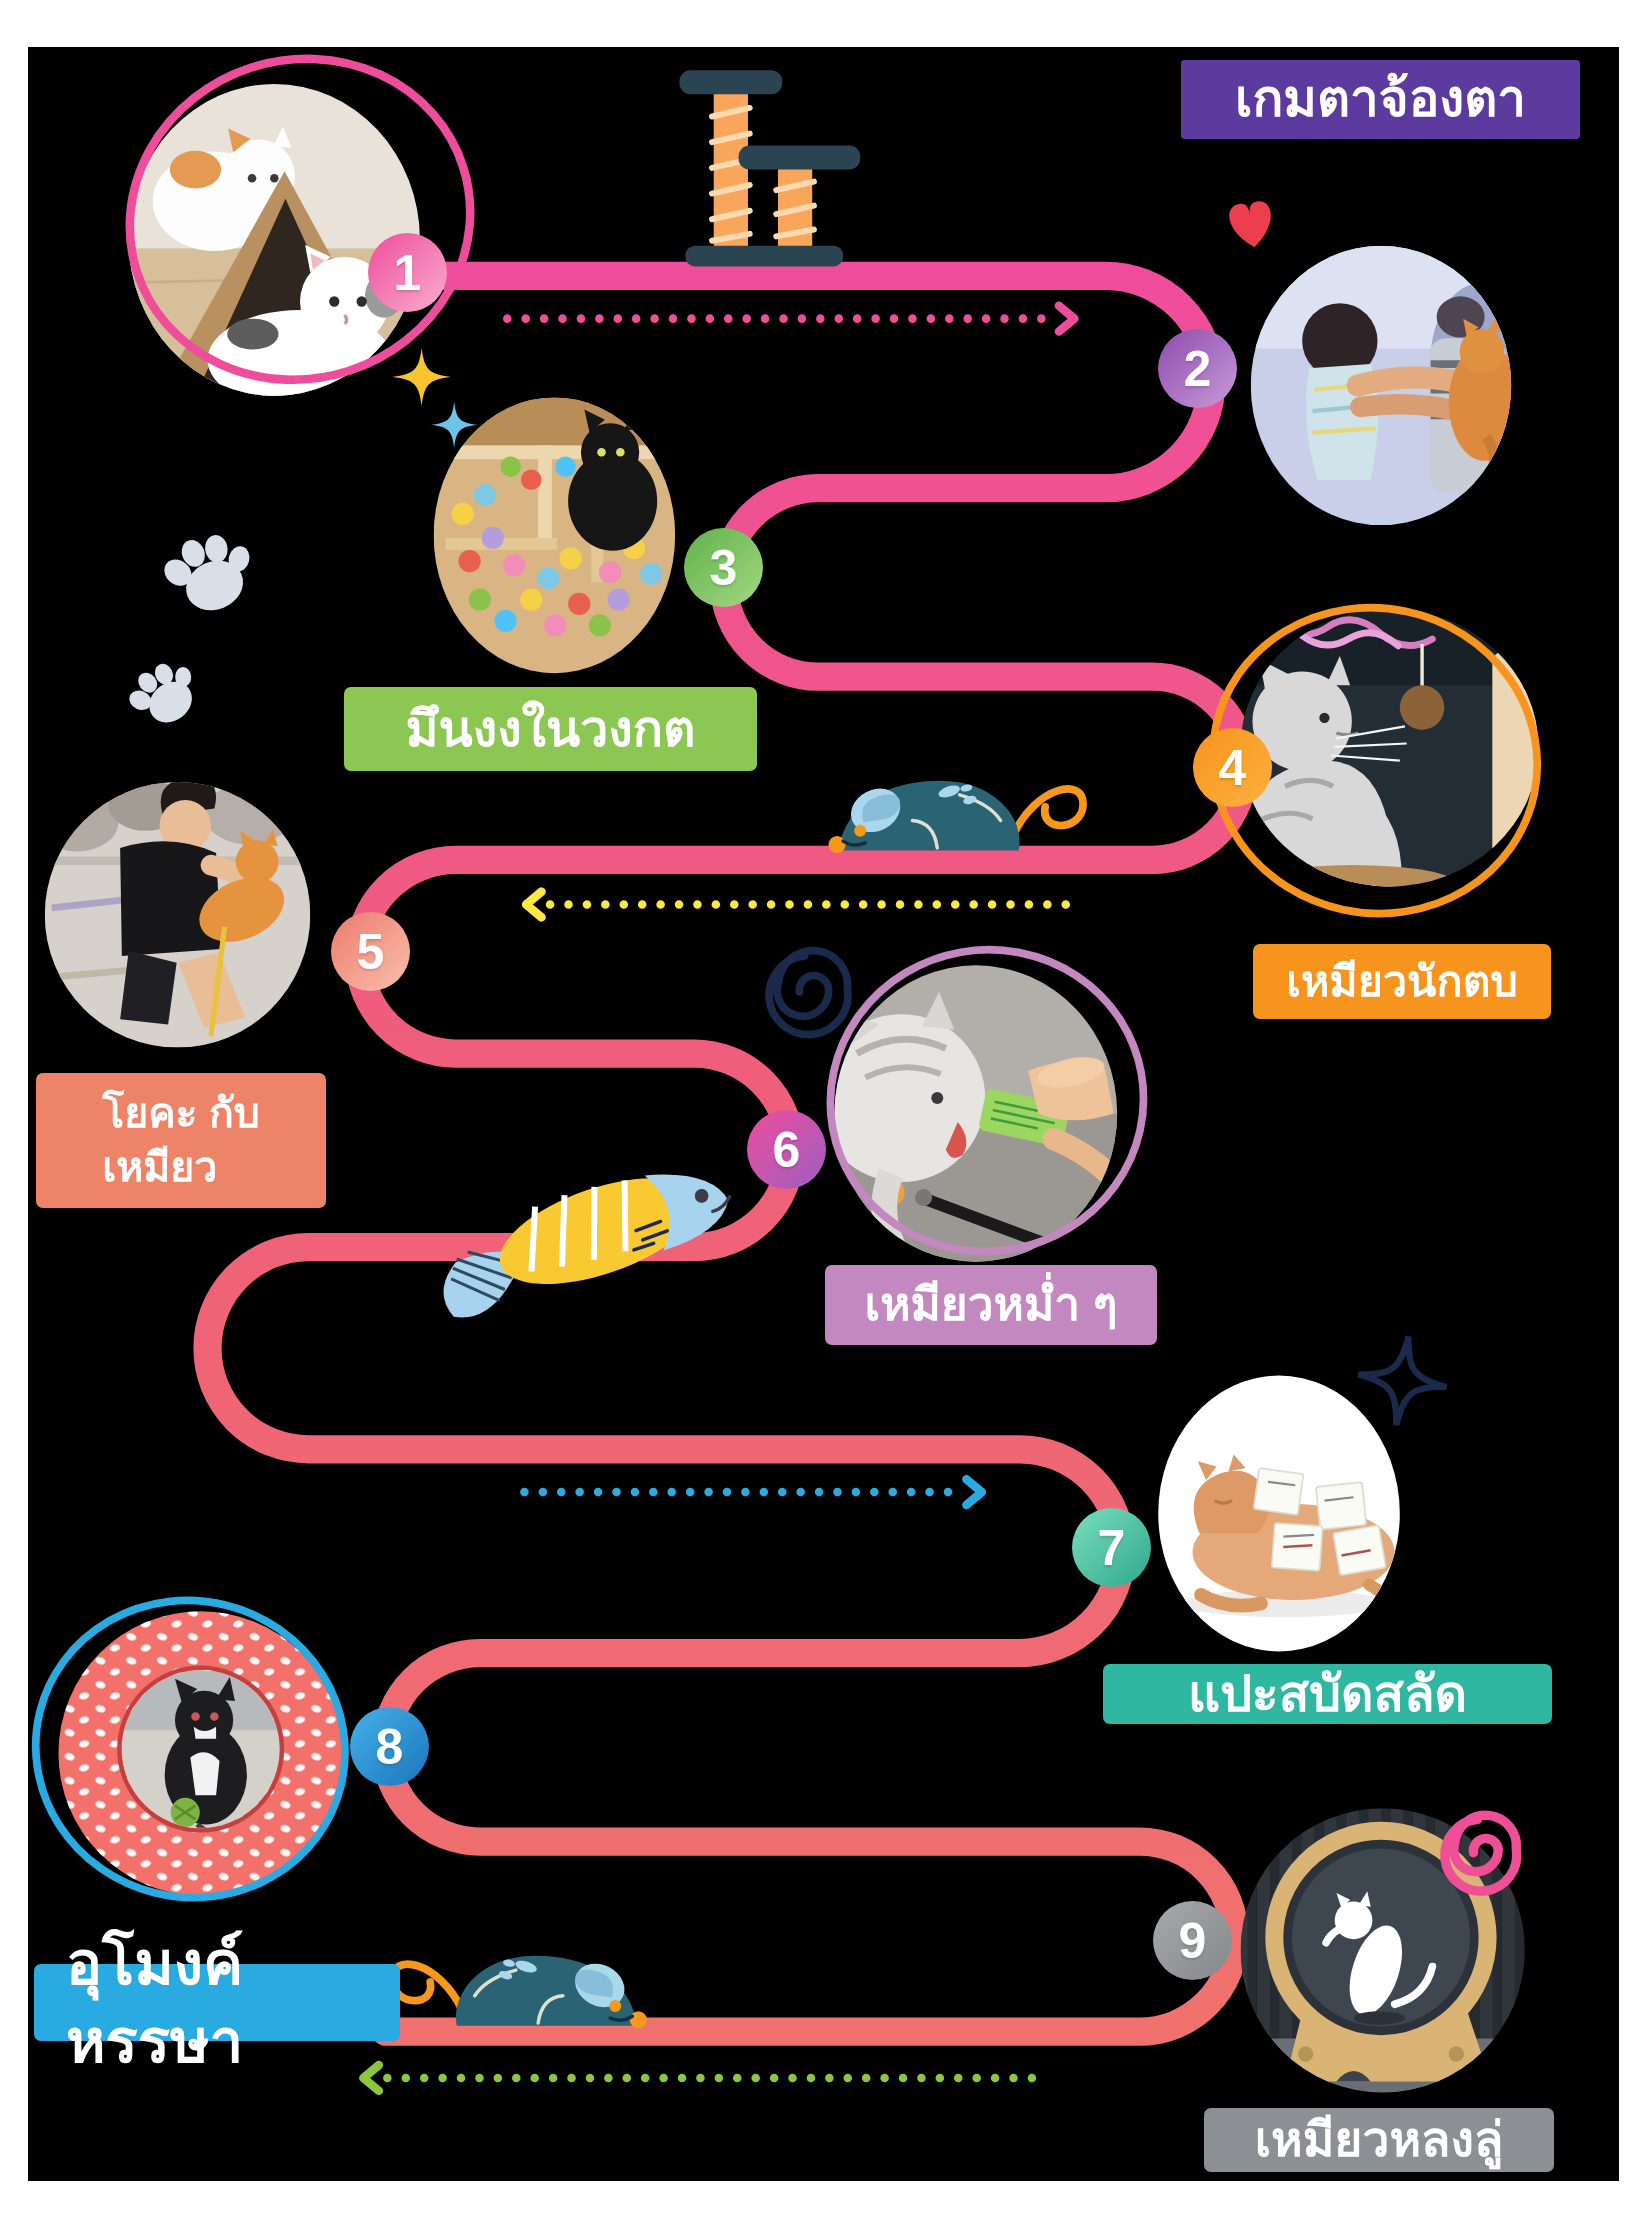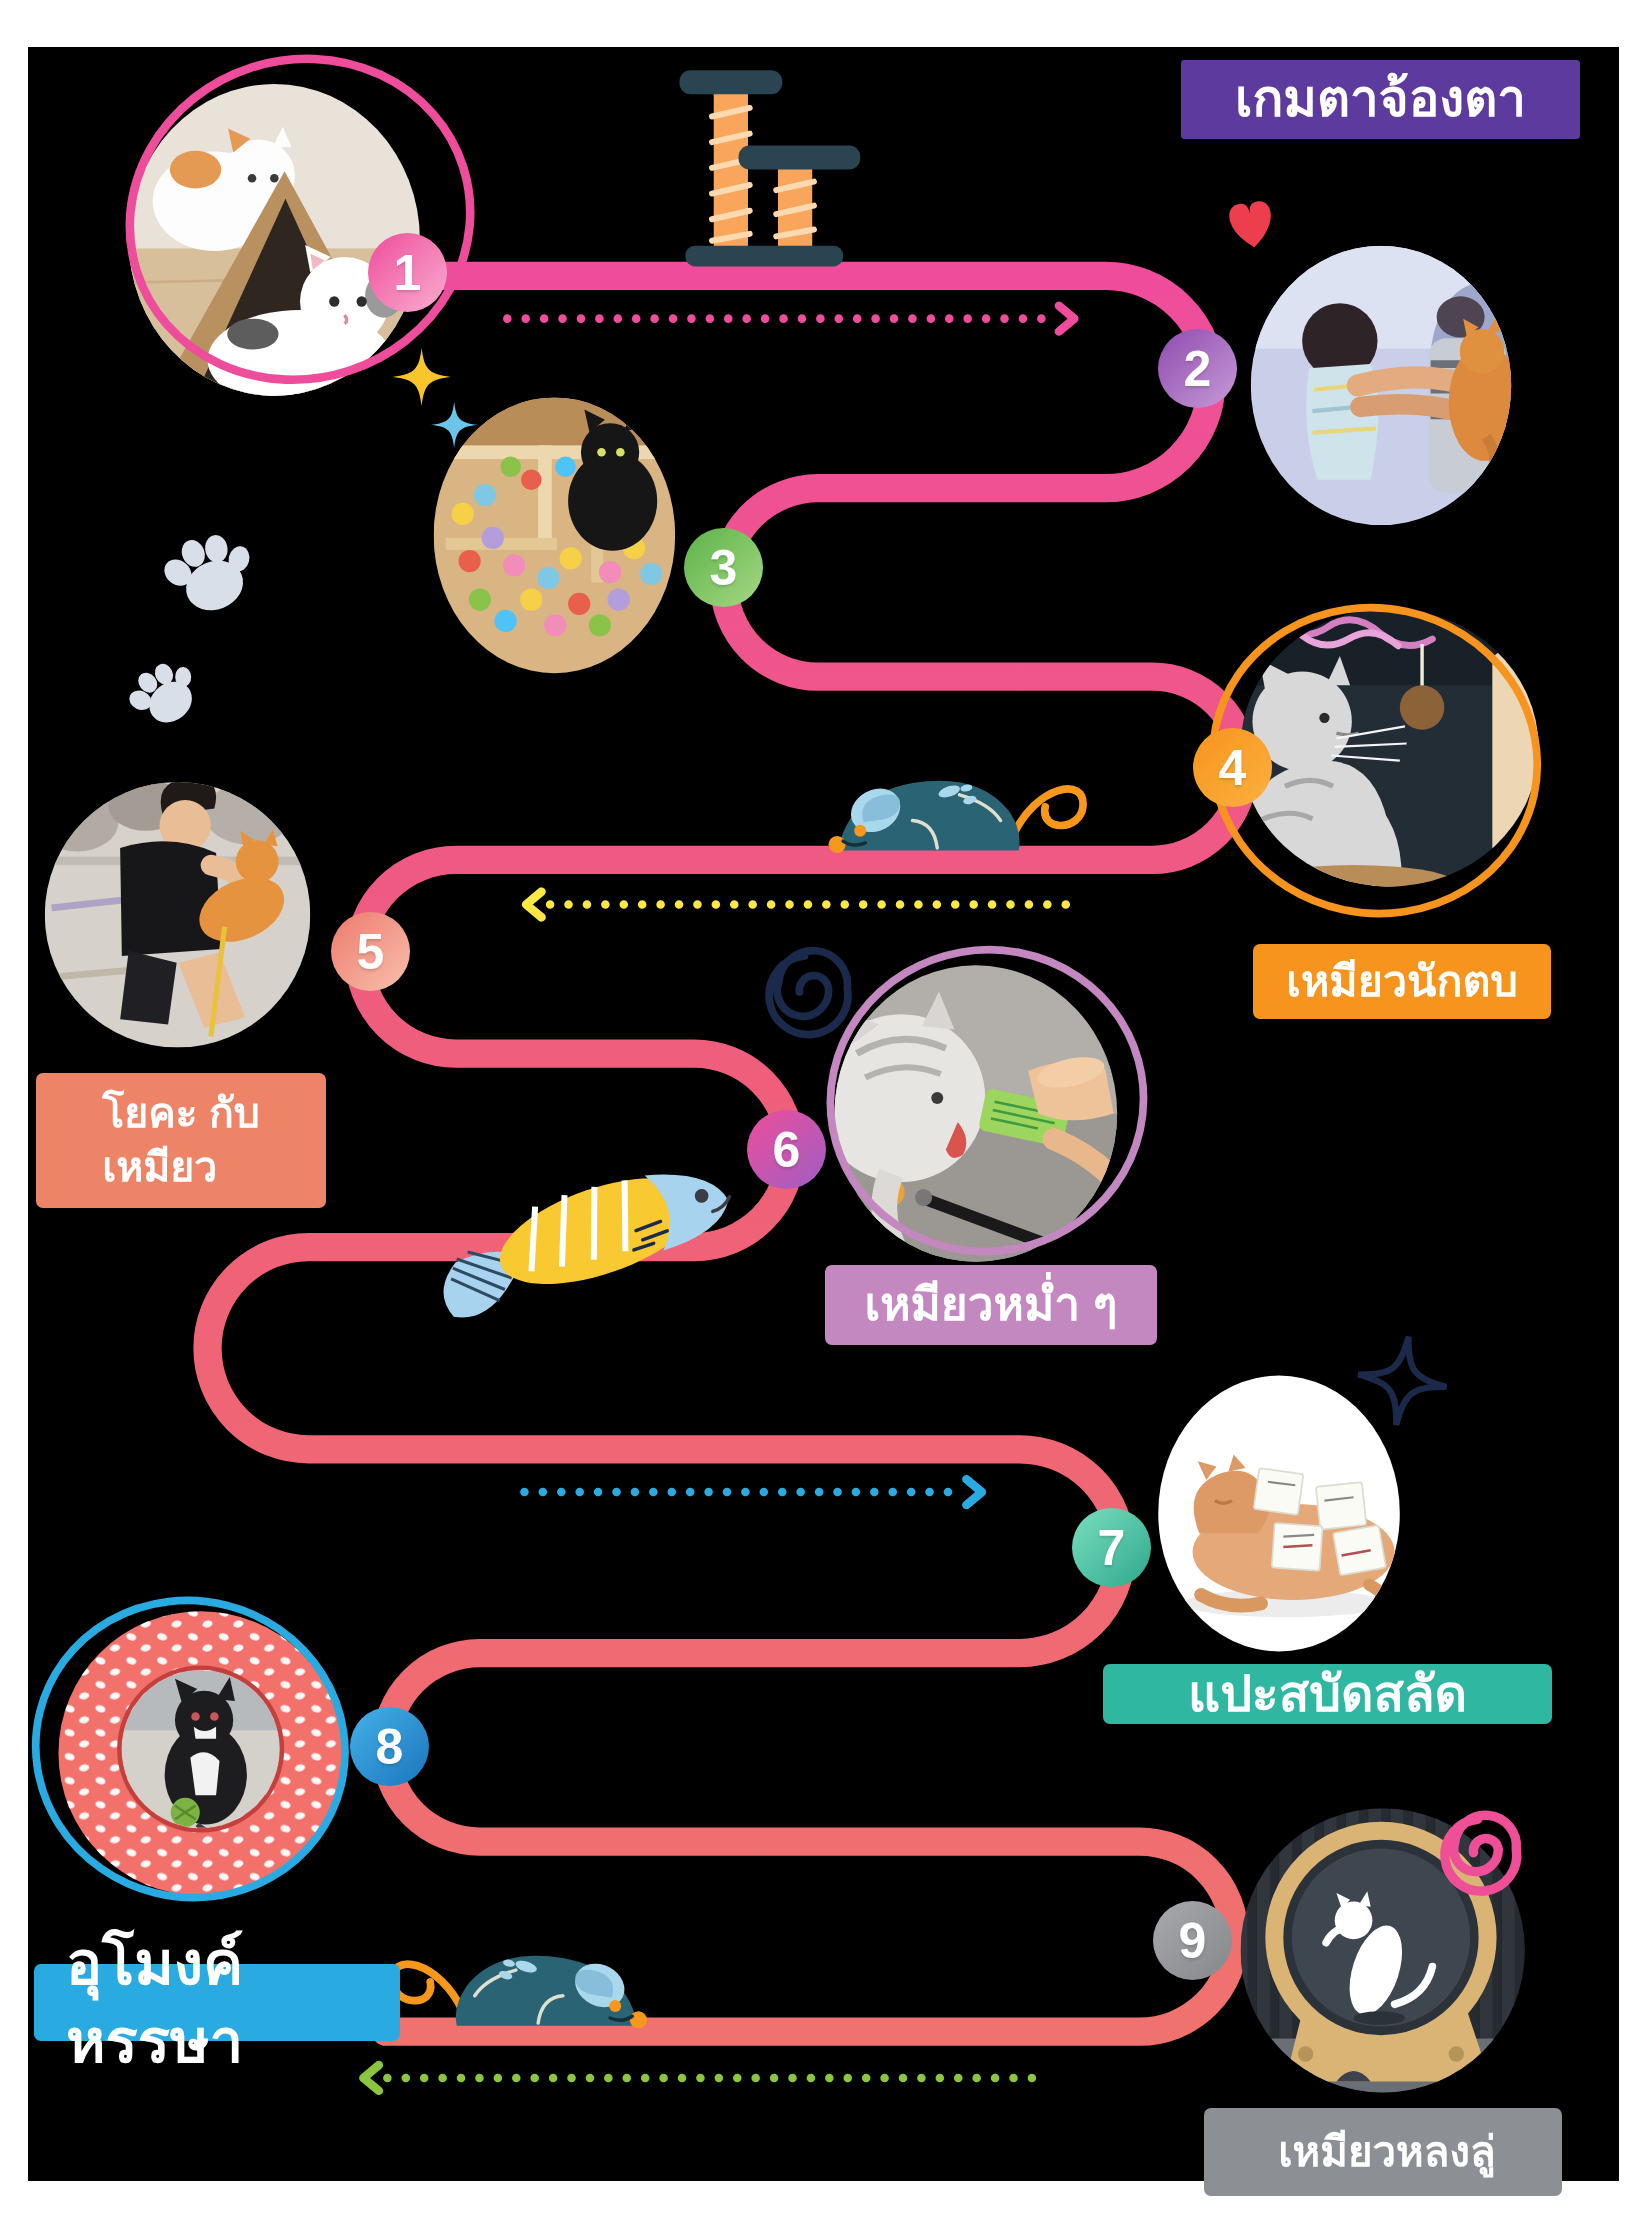--- a/index.html
+++ b/index.html
@@ -37,21 +37,21 @@
     border-radius:6.9px;line-height:1.3;white-space:pre-line;
   }
   .banner.b1{left:57px;top:352px;width:360px;height:83px;font-size:50px;}
   .banner.b2{left:1181px;top:60px;width:399px;height:79px;font-size:51px;border-radius:3.4px;}
   .banner.b3{left:344px;top:687px;width:413px;height:84px;font-size:50px;}
   .banner.b4{left:1253px;top:936px;width:298px;height:75px;font-size:43px;margin-top:8px;}
   .banner.b5{left:36px;top:1073px;width:290px;height:135px;font-size:41px;}
   .banner.b6{left:825px;top:1265px;width:332px;height:80px;font-size:46px;}
   .banner.b7{left:1103px;top:1664px;width:449px;height:60px;font-size:50px;}
   .banner.b8{left:34px;top:1964px;width:334px;height:77px;font-size:60px;padding-left:32px;}
-  .banner.b9{left:1204px;top:2108px;width:350px;height:88px;font-size:42px;padding-left:8px;}
+  .banner.b9{left:1204px;top:2108px;width:350px;height:64px;font-size:48px;}
 </style>
 </head>
 <body>
 
 <div class="page">
   <div class="board"></div>
 
   <svg class="art" viewBox="0 0 1920 2600">
     <defs>
       <linearGradient id="pathGrad" x1="0" y1="0" x2="0" y2="1">
@@ -474,20 +474,21 @@
       <span>7</span>
     </div>
   <div class="num n8" style="--c1: #45b1e8; --c2: #1b75bc; --banner: #29abe2;">
       <span>8</span>
     </div>
   <div class="num n9" style="--c1: #a7a9ac; --c2: #85878a; --banner: #8c8f93;">
       <span>9</span>
     </div>
 
   <div class="banner b2" style="--c1: #8e4bae; --c2: #c79ad8; --banner: #5d3a9e;">เกมตาจ้องตา</div>
+  <div class="banner b3" style="--c1: #5eb24a; --c2: #a5d883; --banner: #8cc653;">มึนงงในวงกต</div>
   <div class="banner b4" style="--c1: #f7941d; --c2: #fbb040; --banner: #f7941d;">เหมียวนักตบ</div>
   <div class="banner b5" style="--c1: #ed7a6d; --c2: #f9c0ac; --banner: #ee8467;">โยคะ กับ
 เหมียว</div>
   <div class="banner b6" style="--c1: #ee4d9b; --c2: #9e5fc4; --banner: #c488c0;">เหมียวหม่ำ ๆ</div>
   <div class="banner b7" style="--c1: #7adfbd; --c2: #2fa78e; --banner: #30b7a2;">แปะสบัดสลัด</div>
   <div class="banner b8" style="--c1: #45b1e8; --c2: #1b75bc; --banner: #29abe2;">อุโมงค์หรรษา</div>
   <div class="banner b9" style="--c1: #a7a9ac; --c2: #85878a; --banner: #8c8f93;">เหมียวหลงลู่</div>
 </div>
 
 

